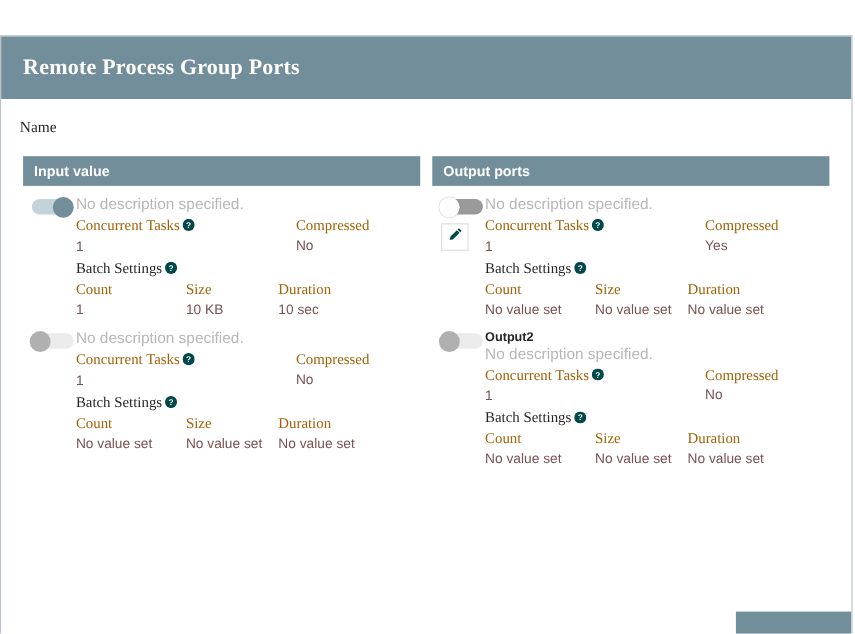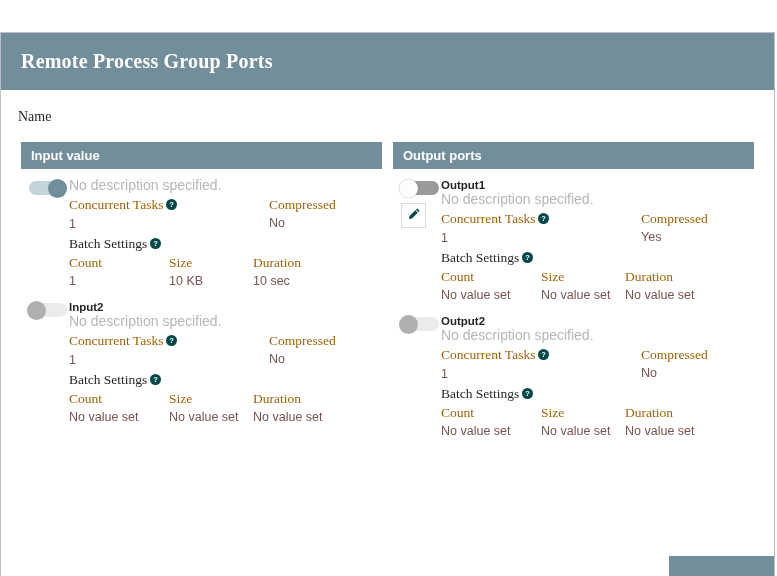--- a/index.html
+++ b/index.html
@@ -293,21 +293,20 @@
             <div class="field-value">10 sec</div>
           </div>
         </div>
       </div>
 
       <div class="port">
         <div class="toggle disabled">
           <div class="track"></div>
           <div class="knob"></div>
         </div>
-        <div class="port-name">Input2</div>
         <div class="port-desc">No description specified.</div>
 
         <div class="field-row">
           <div class="field c1">
             <div class="field-label">
               <span>Concurrent Tasks</span><span class="help-icon"><svg width="11" height="11" viewBox="0 0 16 16">
                     <circle cx="8" cy="8" r="8" fill="#004849"></circle>
                     <text x="8" y="12" font-size="11" font-family="Liberation Sans, sans-serif" font-weight="bold" fill="#ffffff" text-anchor="middle">?</text>
                   </svg></span>
             </div>
@@ -351,21 +350,20 @@
           <div class="track"></div>
           <div class="knob"></div>
         </div>
         <div class="edit-button">
           <span>
             <svg width="14" height="14" viewBox="0 0 16 16">
               <path d="M11.6 1.6l2.8 2.8-1.4 1.4-2.8-2.8zM9.5 3.7l2.8 2.8-6.6 6.6-3.5.7.7-3.5z" fill="#004849"></path>
             </svg>
           </span>
         </div>
-        <div class="port-name">Output1</div>
         <div class="port-desc">No description specified.</div>
 
         <div class="field-row">
           <div class="field c1">
             <div class="field-label">
               <span>Concurrent Tasks</span><span class="help-icon"><svg width="11" height="11" viewBox="0 0 16 16">
                     <circle cx="8" cy="8" r="8" fill="#004849"></circle>
                     <text x="8" y="12" font-size="11" font-family="Liberation Sans, sans-serif" font-weight="bold" fill="#ffffff" text-anchor="middle">?</text>
                   </svg></span>
             </div>

